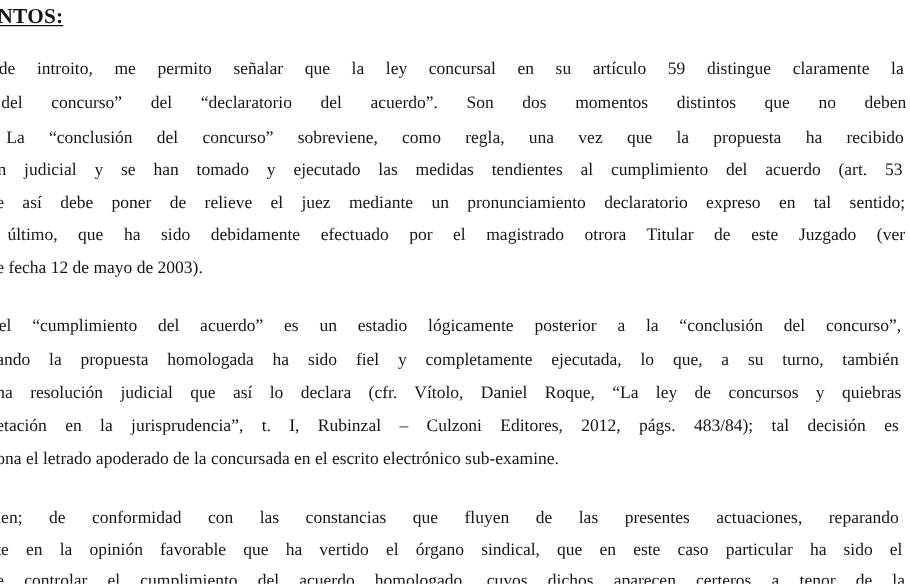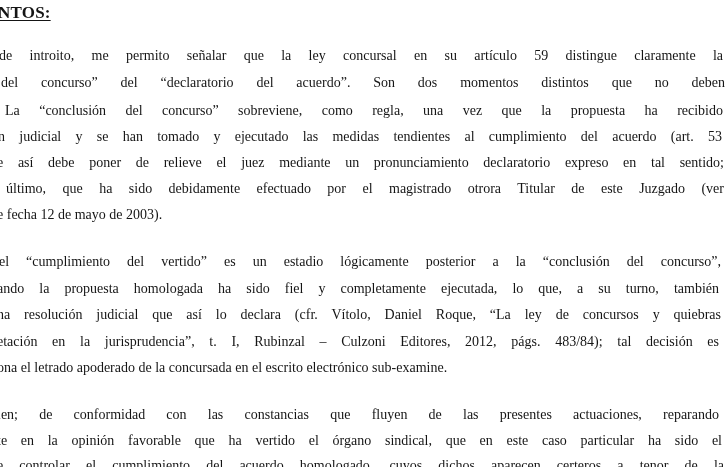--- a/index.html
+++ b/index.html
@@ -34,21 +34,21 @@
     <div class="line" style="top:46px;left:-1px;">de introito, me permito señalar que la ley concursal en su artículo 59 distingue claramente la</div>
     <div class="line" style="top:73px;left:1px;">del concurso” del “declaratorio del acuerdo”. Son dos momentos distintos que no deben</div>
     <div class="line" style="top:89px;left:5px;width:718px;margin-top:12px;">La “conclusión del concurso” sobreviene, como regla, una vez que la propuesta ha recibido</div>
     <div class="line" style="top:127px;left:-2px;">n judicial y se han tomado y ejecutado las medidas tendientes al cumplimiento del acuerdo (art. 53</div>
     <div class="line" style="top:153px;left:-3px;width:727px;">e así debe poner de relieve el juez mediante un pronunciamiento declaratorio expreso en tal sentido;</div>
     <div class="line" style="top:179px;left:6px;width:718px;">último, que ha sido debidamente efectuado por el magistrado otrora Titular de este Juzgado (ver</div>
     <div class="line last" style="top:205px;left:-3px;">e fecha 12 de mayo de 2003).</div>
   </div>
 
   <div>
-    <div class="line" style="top:252px;left:-1px;width:722px;">el “cumplimiento del vertido” es un estadio lógicamente posterior a la “conclusión del concurso”,</div>
+    <div class="line" style="top:252px;left:-1px;width:722px;">el “cumplimiento del acuerdo” es un estadio lógicamente posterior a la “conclusión del concurso”,</div>
     <div class="line" style="top:279px;left:-3px;width:722px;">ando la propuesta homologada ha sido fiel y completamente ejecutada, lo que, a su turno, también</div>
     <div class="line" style="top:305px;left:-3px;width:724px;">na resolución judicial que así lo declara (cfr. Vítolo, Daniel Roque, “La ley de concursos y quiebras</div>
     <div class="line" style="top:332px;left:-3px;width:722px;">etación en la jurisprudencia”, t. I, Rubinzal – Culzoni Editores, 2012, págs. 483/84); tal decisión es</div>
     <div class="line last" style="top:358px;left:-3px;">ona el letrado apoderado de la concursada en el escrito electrónico sub-examine.</div>
   </div>
 
   <div>
     <div class="line" style="top:405px;left:-3px;width:722px;">ien; de conformidad con las constancias que fluyen de las presentes actuaciones, reparando</div>
     <div class="line" style="top:431px;left:-3px;width:725px;">te en la opinión favorable que ha vertido el órgano sindical, que en este caso particular ha sido el</div>
     <div class="line" style="top:456px;left:-3px;width:727px;">e controlar el cumplimiento del acuerdo homologado, cuyos dichos aparecen certeros a tenor de la</div>

